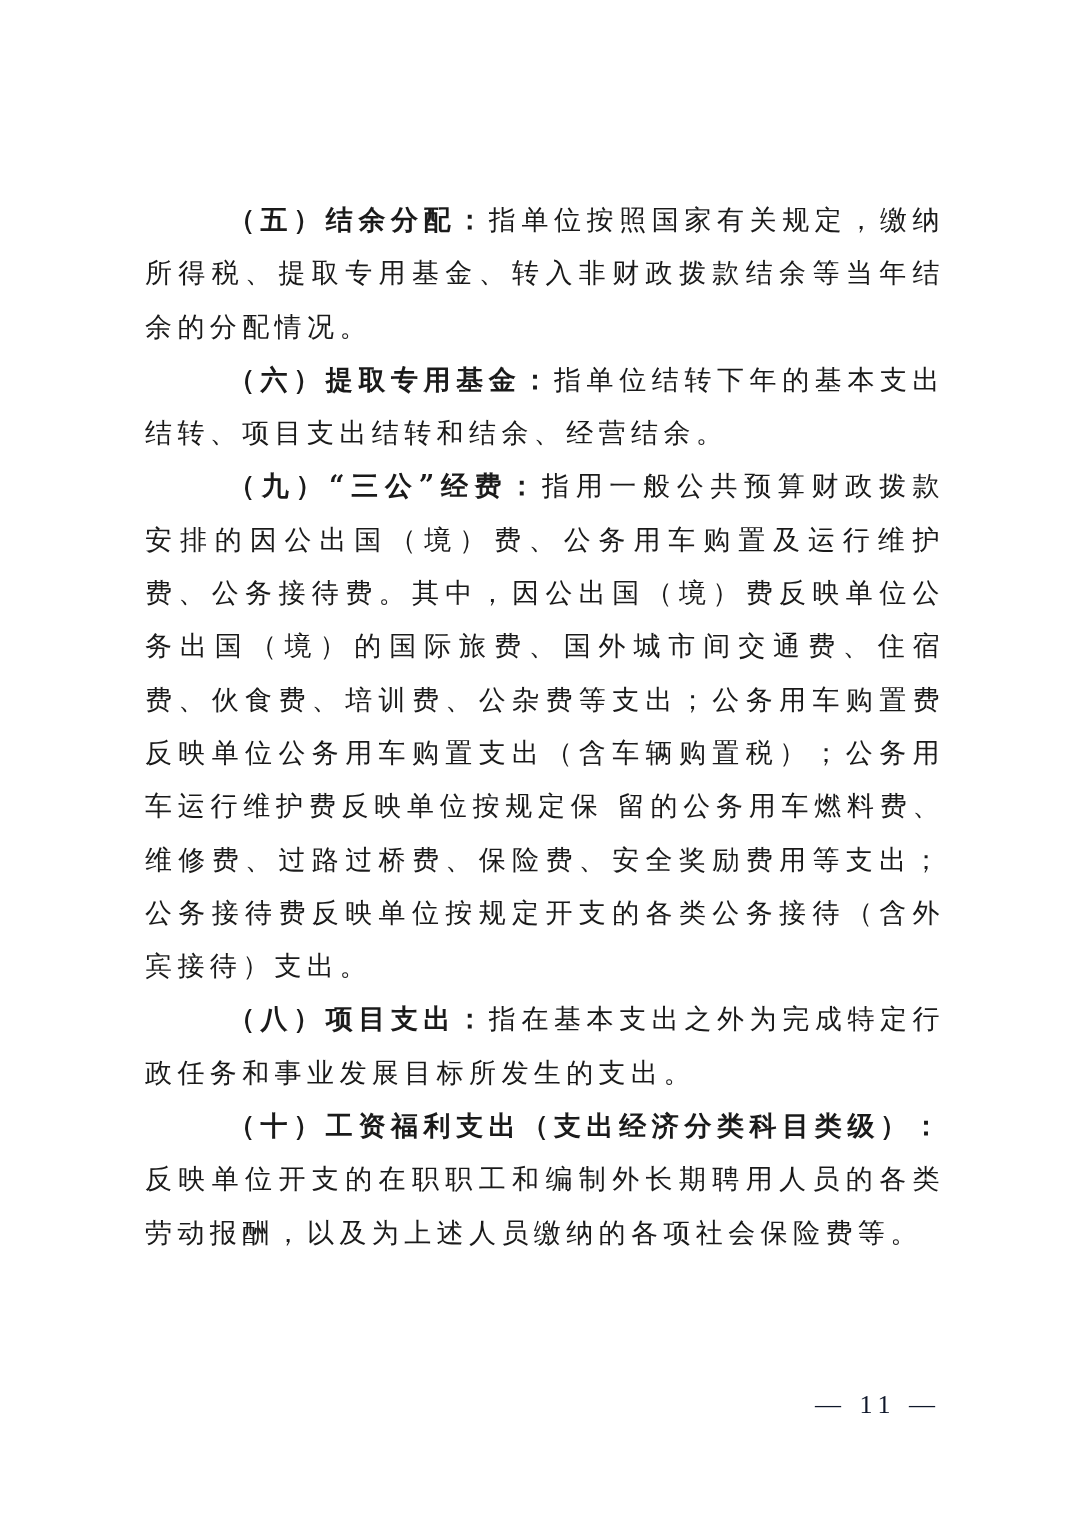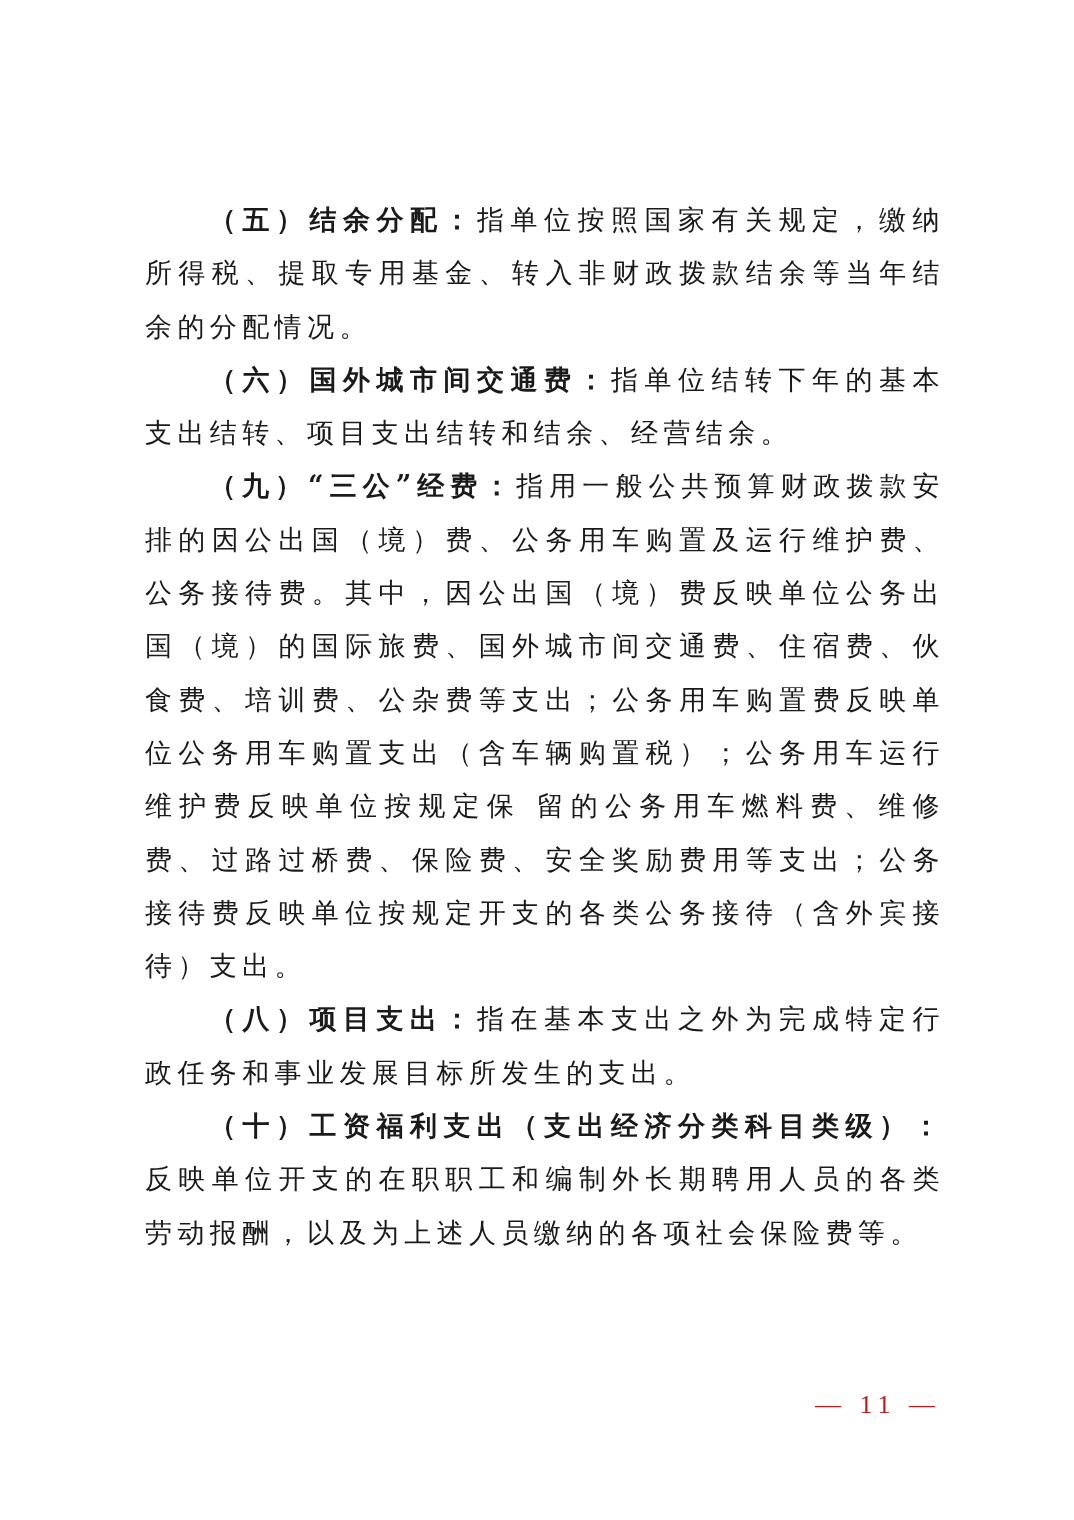--- a/index.html
+++ b/index.html
@@ -26,35 +26,36 @@
       font-size: 27px;
       line-height: 53.3px;
       text-indent: 64px;
       text-align: justify;
       text-align-last: left;
       letter-spacing: 5.4px;
       word-break: break-all;
     }
     .para .term {
       font-weight: bold;
+      margin-left: 19px;
     }
     .page-number {
       position: absolute;
       left: 815px;
       top: 1390px;
       font-size: 26px;
       letter-spacing: 6px;
       font-family: "Liberation Serif", "DejaVu Serif", serif;
-      color: #b91c1c;
+      color: #0f172a;
     }
   </style>
 </head>
 <body>
 
 <div class="page-body">
   <p class="para"><span class="term">（五）结余分配：</span><span>指单位按照国家有关规定，缴纳所得税、提取专用基金、转入非财政拨款结余等当年结余的分配情况。</span></p>
-  <p class="para"><span class="term">（六）国外城市间交通费：</span><span>指单位结转下年的基本支出结转、项目支出结转和结余、经营结余。</span></p>
+  <p class="para"><span class="term">（六）提取专用基金：</span><span>指单位结转下年的基本支出结转、项目支出结转和结余、经营结余。</span></p>
   <p class="para"><span class="term">（九）“三公”经费：</span><span>指用一般公共预算财政拨款安排的因公出国（境）费、公务用车购置及运行维护费、公务接待费。其中，因公出国（境）费反映单位公务出国（境）的国际旅费、国外城市间交通费、住宿费、伙食费、培训费、公杂费等支出；公务用车购置费反映单位公务用车购置支出（含车辆购置税）；公务用车运行维护费反映单位按规定保 留的公务用车燃料费、维修费、过路过桥费、保险费、安全奖励费用等支出；公务接待费反映单位按规定开支的各类公务接待（含外宾接待）支出。</span></p>
   <p class="para"><span class="term">（八）项目支出：</span><span>指在基本支出之外为完成特定行政任务和事业发展目标所发生的支出。</span></p>
   <p class="para"><span class="term">（十）工资福利支出（支出经济分类科目类级）：</span><span>反映单位开支的在职职工和编制外长期聘用人员的各类劳动报酬，以及为上述人员缴纳的各项社会保险费等。</span></p>
 </div>
 
 <div class="page-number">— 11 —</div>
 
 </body></html>

